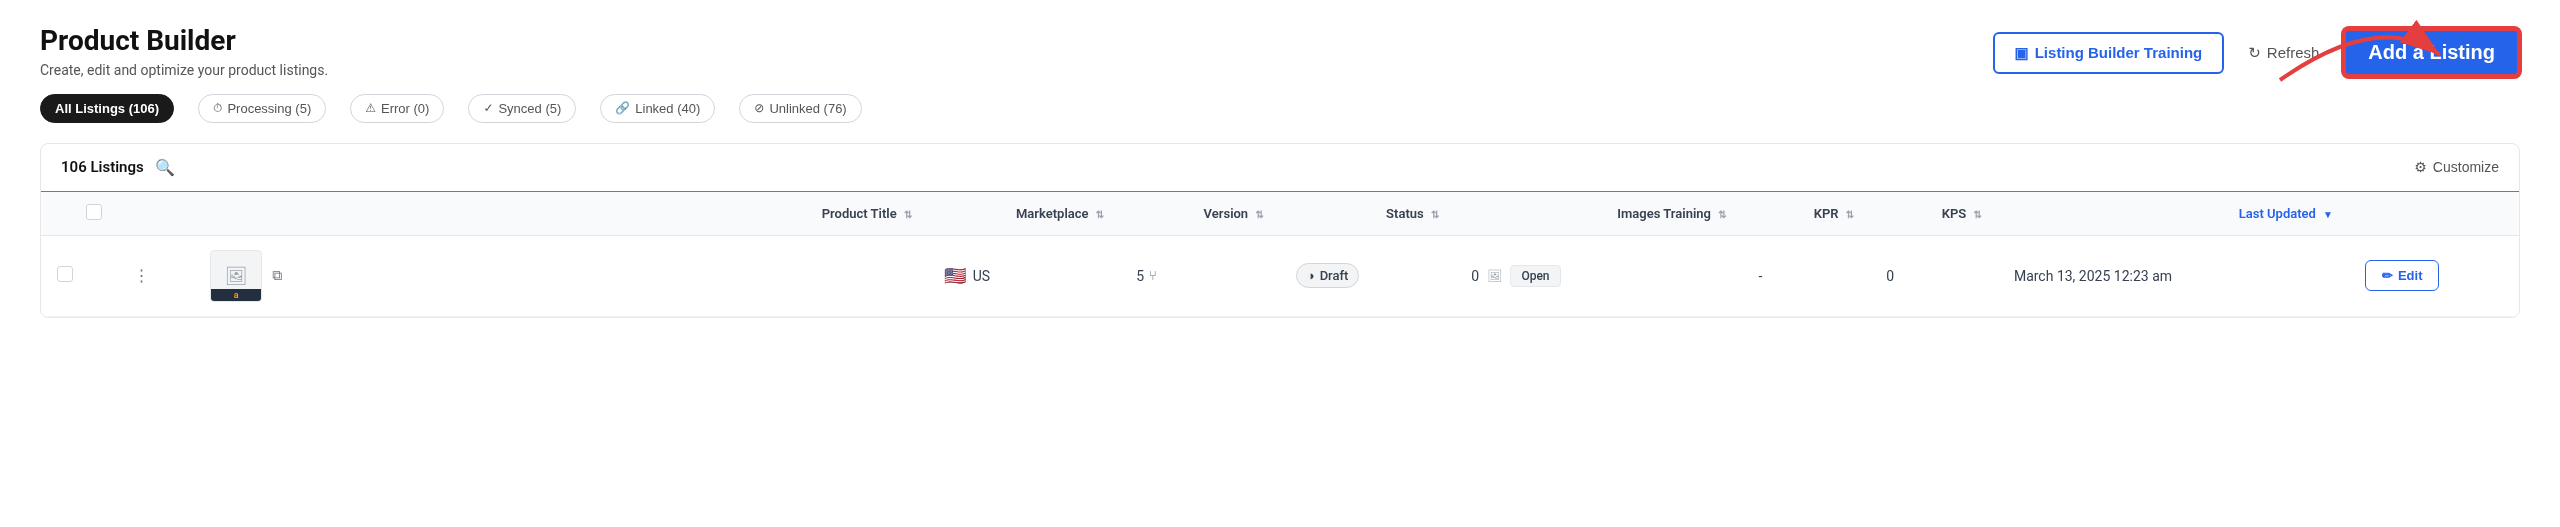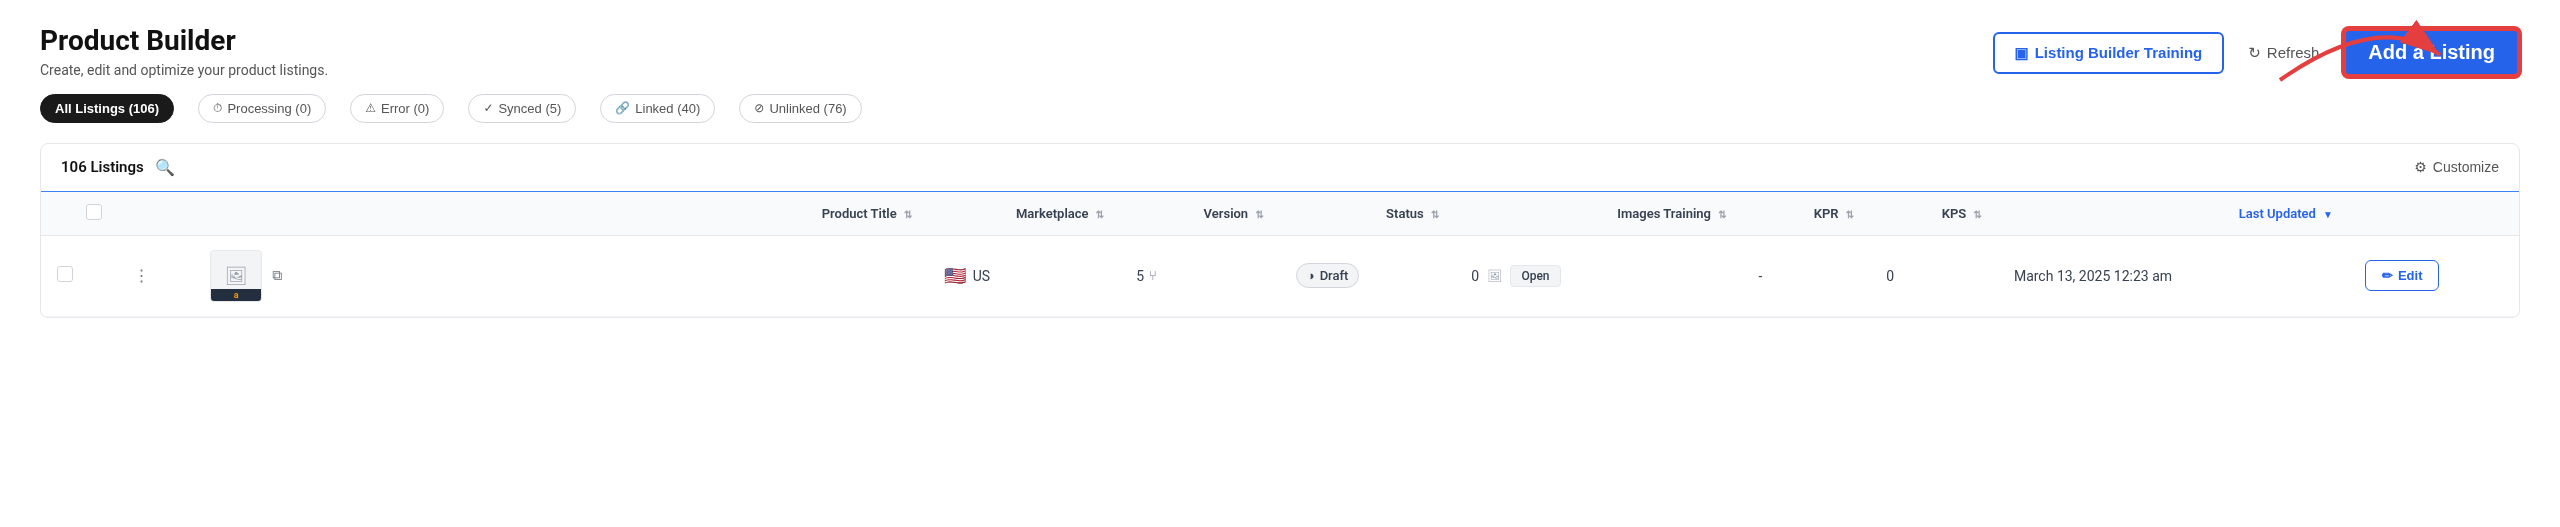--- a/index.html
+++ b/index.html
@@ -397,21 +397,21 @@
     </defs>
     <path d="M 220 80 Q 320 10 380 55" stroke="#e53e3e" stroke-width="4" fill="none" marker-end="url(#arrowhead)"></path>
   </svg>
 
   <div class="filter-tabs">
     <button class="filter-tab active">
       <span>All Listings (106)</span>
     </button>
     <button class="filter-tab">
       <span class="tab-icon">⏱</span>
-      <span>Processing (0)</span>
+      <span>Processing (5)</span>
     </button>
     <button class="filter-tab">
       <span class="tab-icon">⚠</span>
       <span>Error (0)</span>
     </button>
     <button class="filter-tab">
       <span class="tab-icon">✓</span>
       <span>Synced (5)</span>
     </button>
     <button class="filter-tab">

